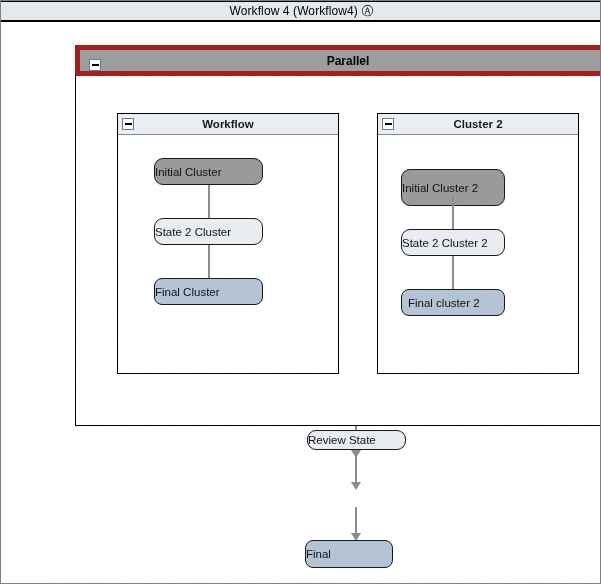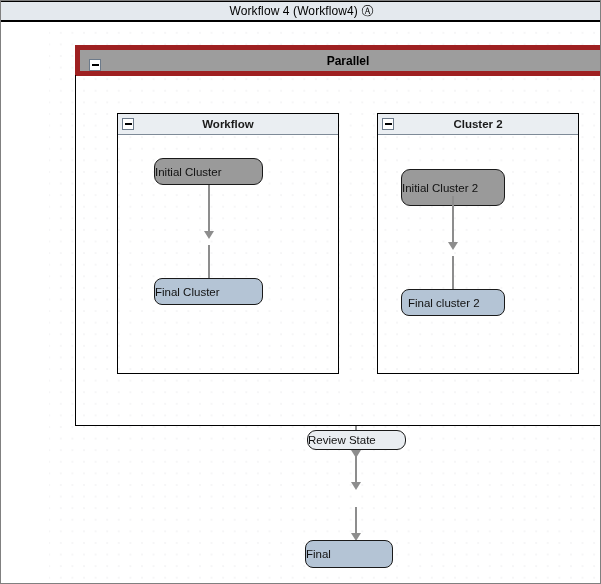--- a/index.html
+++ b/index.html
@@ -228,20 +228,23 @@
           <span class="cluster-title">Workflow</span>
         </div>
 
         <div class="node state-initial" style="left:36px; top:44px; width:109px; height:27px;">
           <span>Initial Cluster</span>
         </div>
 
         <div class="arrow" style="left:90px; top:71px; height:50px;"></div>
         <div class="arrowhead" style="left:86px; top:117px;"></div>
 
+        <div class="node state-normal" style="left:36px; top:104px; width:109px; height:27px;">
+          <span>State 2 Cluster</span>
+        </div>
 
         <div class="arrow" style="left:90px; top:131px; height:50px;"></div>
         <div class="arrowhead" style="left:86px; top:177px;"></div>
 
         <div class="node state-final" style="left:36px; top:164px; width:109px; height:27px;">
           <span>Final Cluster</span>
         </div>
       </div>
 
       <div id="cluster-2" class="cluster-box">
@@ -250,20 +253,23 @@
           <span class="cluster-title">Cluster 2</span>
         </div>
 
         <div class="node state-initial" style="left:23px; top:55px; width:104px; height:37px;">
           <span>Initial Cluster 2</span>
         </div>
 
         <div class="arrow" style="left:74px; top:82px; height:50px;"></div>
         <div class="arrowhead" style="left:70px; top:128px;"></div>
 
+        <div class="node state-normal" style="left:23px; top:115px; width:104px; height:27px;">
+          <span>State 2 Cluster 2</span>
+        </div>
 
         <div class="arrow" style="left:74px; top:142px; height:50px;"></div>
         <div class="arrowhead" style="left:70px; top:188px;"></div>
 
         <div class="node state-final" style="left:23px; top:175px; width:104px; height:27px;padding-left:6px;">
           <span>Final cluster 2</span>
         </div>
       </div>
     </div>
 

